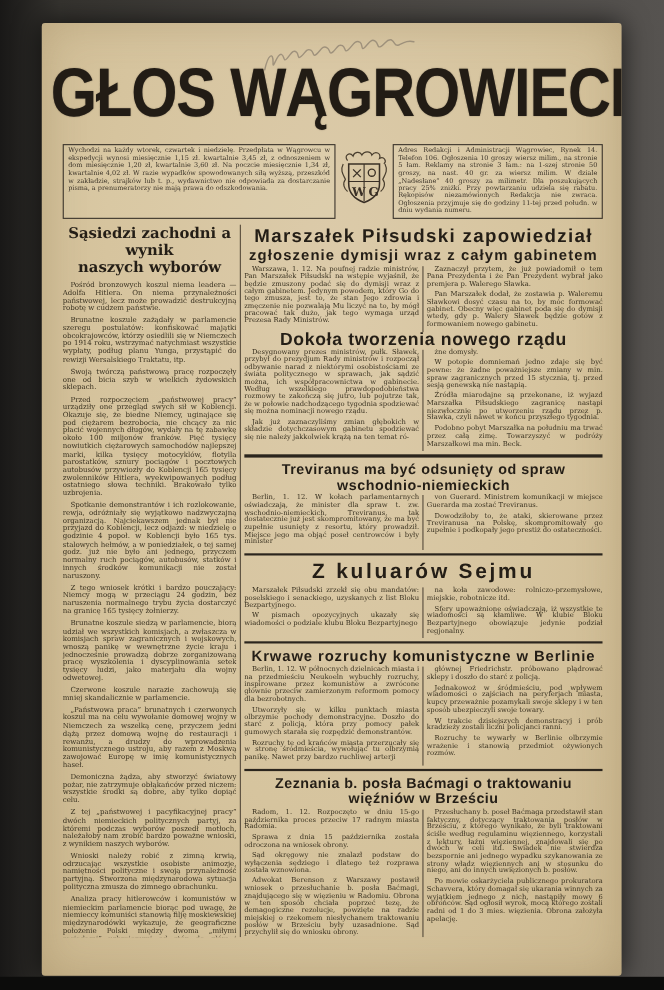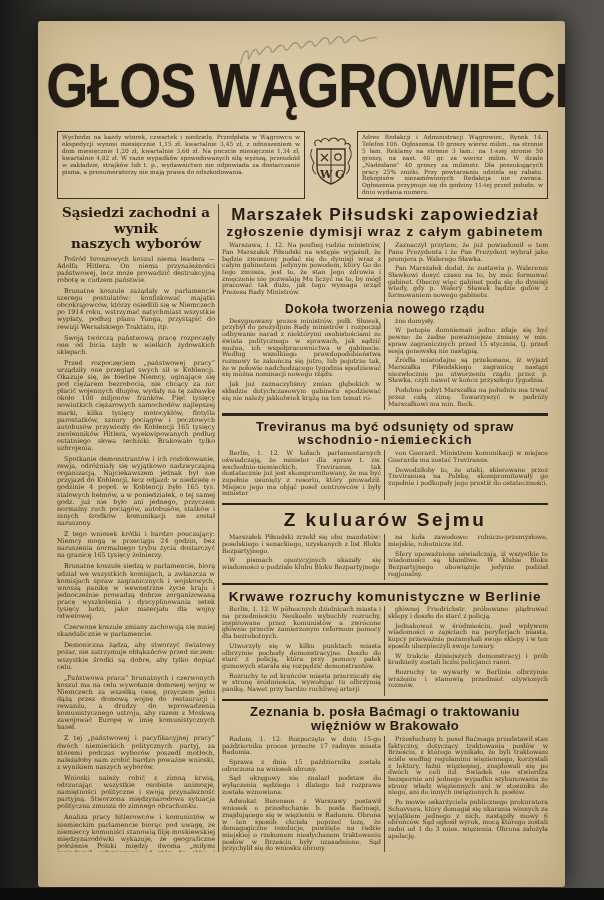--- a/index.html
+++ b/index.html
@@ -46,23 +46,23 @@
   .left-title{font-weight:bold;font-size:13.5px;line-height:15.5px;text-align:center;color:#241e16;margin:1px 0 4px;}
   .para{margin:0 0 4px;text-indent:7px;text-align:justify;font-size:6.4px;line-height:7.1px;color:#38301f;}
   .col-main .para{font-size:6.2px;line-height:6.7px;margin:0 0 3px;}
   .twocol{display:flex;}
   .twocol .sub{width:50%;box-sizing:border-box;min-width:0;}
   .twocol .sub.first{border-right:1px solid #554a3a;padding-right:3px;}
   .twocol .sub.second{padding-left:3px;}
   .h-sans{font-family:"Liberation Sans",sans-serif;font-weight:700;text-align:center;color:#241e16;}
   .h-lead1{font-size:17px;line-height:19px;letter-spacing:1.2px;margin-top:1px;}
   .h-lead2{font-size:13.5px;line-height:15px;letter-spacing:1px;margin-bottom:3px;}
-  .h-dokola{font-size:12px;line-height:13px;letter-spacing:.6px;margin:1px 0 2px;}
+  .h-dokola{font-size:16px;line-height:13px;letter-spacing:.6px;margin:1px 0 2px;}
   .h-trevi{font-size:13px;line-height:14px;letter-spacing:.5px;}
-  .h-trevi2{font-size:13px;line-height:14px;letter-spacing:.5px;margin-bottom:2px;font-family:Liberation Mono, monospace;}
+  .h-trevi2{font-size:13px;line-height:14px;letter-spacing:.5px;margin-bottom:2px;}
   .h-sejm{font-size:19px;line-height:22px;letter-spacing:2.5px;margin:2px 0 3px;}
   .h-krwawe{font-size:13.5px;line-height:15px;letter-spacing:.8px;margin:2px 0 2px;}
   .h-zezn{font-size:13px;line-height:14.5px;letter-spacing:.4px;}
   .h-zezn2{font-size:13px;line-height:14.5px;letter-spacing:.4px;margin-bottom:2px;}
   .rule-h{border-top:2px solid #2b251d;margin:3px 0 4px;}
   .rule-h.thick{border-top-width:3px;}
   svg text{font-family:"DejaVu Serif",serif;}
 </style>
 </head>
 <body>
@@ -107,23 +107,23 @@
           <div>naszych wyborów</div>
         </div>
         <div>
             <p class="para">Pośród bronzowych koszul niema leadera — Adolfa Hitlera. On niema przynależności państwowej, lecz może prowadzić destrukcyjną robotę w cudzem państwie.</p>
             <p class="para">Brunatne koszule zażądały w parlamencie szeregu postulatów: konfiskować majątki obcokrajowców, którzy osiedlili się w Niemczech po 1914 roku, wstrzymać natychmiast wszystkie wypłaty, podług planu Yunga, przystąpić do rewizji Wersalskiego Traktatu, itp.</p>
             <p class="para">Swoją twórczą państwową pracę rozpoczęły one od bicia szyb w wielkich żydowskich sklepach.</p>
             <p class="para">Przed rozpoczęciem „państwowej pracy” urządziły one przegląd swych sił w Koblencji. Okazuje się, że biedne Niemcy, uginające się pod ciężarem bezrobocia, nie chcący za nic płacić wojennych długów, wydały na tę zabawkę około 100 miljonów franków. Pięć tysięcy nowiutkich ciężarowych samochodów najlepszej marki, kilka tysięcy motocyklów, flotylla parostatków, sznury pociągów i pocztowych autobusów przywiozły do Koblencji 165 tysięcy zwolenników Hitlera, wyekwipowanych podług ostatniego słowa techniki. Brakowało tylko uzbrojenia.</p>
             <p class="para">Spotkanie demonstrantów i ich rozlokowanie, rewja, odróżniały się wyjątkowo nadzwyczajną organizacją. Najciekawszem jednak był nie przyjazd do Koblencji, lecz odjazd: w niedzielę o godzinie 4 popoł. w Koblencji było 165 tys. stalowych hełmów, a w poniedziałek, o tej samej godz. już nie było ani jednego, przyczem normalny ruch pociągów, autobusów, statków i innych środków komunikacji nie został naruszony.</p>
             <p class="para">Z tego wniosek krótki i bardzo pouczający: Niemcy mogą w przeciągu 24 godzin, bez naruszenia normalnego trybu życia dostarczyć na granicę 165 tysięcy żołnierzy.</p>
             <p class="para">Brunatne koszule siedzą w parlamencie, biorą udział we wszystkich komisjach, a zwłaszcza w komisjach spraw zagranicznych i wojskowych, wnoszą panikę w wewnętrzne życie kraju i jednocześnie prowadzą dobrze zorganizowaną pracę wyszkolenia i dyscyplinowania setek tysięcy ludzi, jako materjału dla wojny odwetowej.</p>
-            <p class="para">Czerwone koszule zmiany zachowują się mniej skandalicznie w parlamencie.</p>
+            <p class="para">Czerwone koszule narazie zachowują się mniej skandalicznie w parlamencie.</p>
+            <p class="para">„Państwowa praca” brunatnych i czerwonych koszul ma na celu wywołanie domowej wojny w Niemczech za wszelką cenę, przyczem jedni dążą przez domową wojnę do restauracji i rewanżu, a drudzy do wprowadzenia komunistycznego ustroju, aby razem z Moskwą zawojować Europę w imię komunistycznych haseł.</p>
             <p class="para">Demoniczna żądza, aby stworzyć światowy pożar, nie zatrzymuje obłąkańców przed niczem: wszystkie środki są dobre, aby tylko dopiąć celu.</p>
-            <p class="para">„Państwowa praca” brunatnych i czerwonych koszul ma na celu wywołanie domowej wojny w Niemczech za wszelką cenę, przyczem jedni dążą przez domową wojnę do restauracji i rewanżu, a drudzy do wprowadzenia komunistycznego ustroju, aby razem z Moskwą zawojować Europę w imię komunistycznych haseł.</p>
             <p class="para">Z tej „państwowej i pacyfikacyjnej pracy” dwóch niemieckich politycznych partyj, za któremi podczas wyborów poszedł motłoch, należałoby nam zrobić bardzo poważne wnioski, z wynikiem naszych wyborów.</p>
             <p class="para">Wnioski należy robić z zimną krwią, odrzucając wszystkie osobiste animozje, namiętności polityczne i swoją przynależność partyjną. Stworzona międzynarodowa sytuacja polityczna zmusza do zimnego obrachunku.</p>
             <p class="para">Analiza pracy hitlerowców i komunistów w niemieckim parlamencie biorąc pod uwagę, że niemieccy komuniści stanowią filję moskiewskiej międzynarodówki wykazuje, że geograficzne położenie Polski między dwoma „miłymi sąsiadami” uzbrojonymi od stóp do głów i pałającymi nienawiścią do wszystkiego co jest polskie, zmusza do wytężonej czujności.</p>
           </div>
       </div>
 
       <div class="divider-v"></div>
 
       <div class="col-main">
 
@@ -205,21 +205,21 @@
                 <p class="para">W trakcie dzisiejszych demonstracyj i prób kradzieży zostali liczni policjanci ranni.</p>
                 <p class="para">Rozruchy te wywarły w Berlinie olbrzymie wrażenie i stanowią przedmiot ożywionych rozmów.</p>
               </div>
           </div>
         </div>
 
         <div class="rule-h"></div>
 
         <div>
           <div class="h-sans h-zezn">Zeznania b. posła Baćmagi o traktowaniu</div>
-          <div class="h-sans h-zezn2">więźniów w Brakowało</div>
+          <div class="h-sans h-zezn2">więźniów w Brześciu</div>
           <div class="twocol">
             <div class="sub first">
                 <p class="para">Radom, 1. 12. Rozpoczęto w dniu 15-go października proces przeciw 17 radnym miasta Radomia.</p>
                 <p class="para">Sprawa z dnia 15 października została odroczona na wniosek obrony.</p>
                 <p class="para">Sąd okręgowy nie znalazł podstaw do wyłączenia sędziego i dlatego też rozprawa została wznowiona.</p>
                 <p class="para">Adwokat Berenson z Warszawy postawił wniosek o przesłuchanie b. posła Baćmagi, znajdującego się w więzieniu w Radomiu. Obrona w ten sposób chciała poprzeć tezę, że demagogiczne rezolucje, powzięte na radzie miejskiej o rzekomem niesłychanem traktowaniu posłów w Brześciu były uzasadnione. Sąd przychylił się do wniosku obrony.</p>
               </div>
             <div class="sub second">
                 <p class="para">Przesłuchany b. poseł Baćmaga przedstawił stan faktyczny, dotyczący traktowania posłów w Brześciu, z którego wynikało, że byli traktowani ściśle według regulaminu więziennego, korzystali z lektury, łaźni więziennej, znajdowali się po dwóch w celi itd. Świadek nie stwierdza bezspornie ani jednego wypadku szykanowania ze strony władz więziennych ani w stosunku do niego, ani do innych uwięzionych b. posłów.</p>
                 <p class="para">Po mowie oskarżyciela publicznego prokuratora Schavvera, który domagał się ukarania winnych za wyjątkiem jednego z nich, nastąpiły mowy 6 obrońców. Sąd ogłosił wyrok, mocą którego zostali radni od 1 do 3 mies. więzienia. Obrona założyła apelację.</p>

